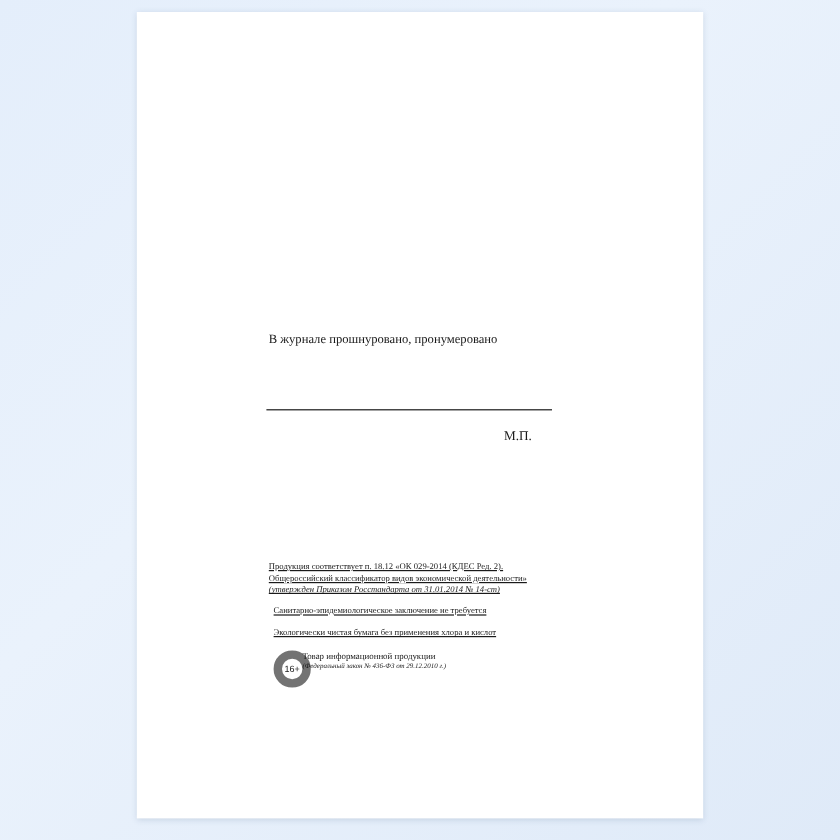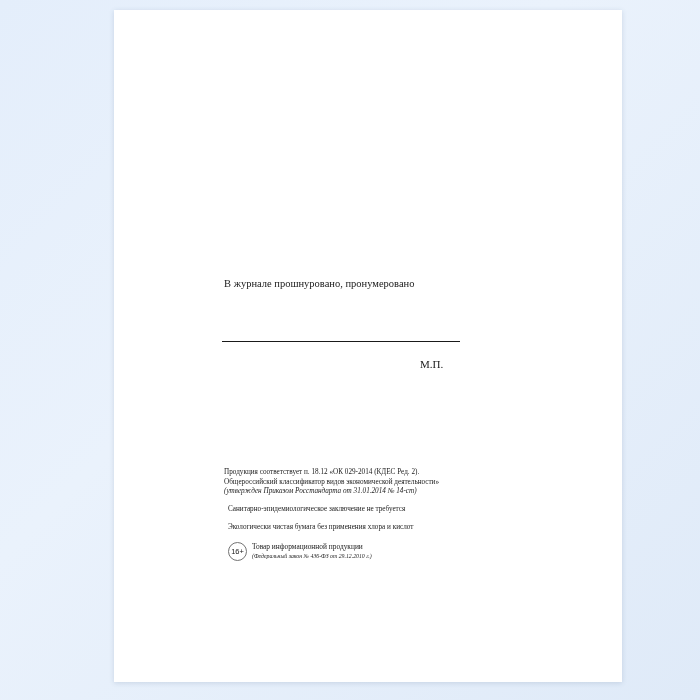--- a/index.html
+++ b/index.html
@@ -16,21 +16,21 @@
   .canvas {
     position: relative;
     width: 700px;
     height: 700px;
     background: linear-gradient(135deg, #e4eefb 0%, #eaf2fc 40%, #dfeaf8 100%);
   }
   .page {
     position: absolute;
     left: 114px;
     top: 10px;
-    width: 508px;
+    width: 472px;
     height: 672px;
     background: #ffffff;
     box-shadow: 0 1px 5px rgba(60, 90, 130, 0.18);
   }
   .block-main {
     position: absolute;
     left: 110px;
     top: 267px;
     width: 280px;
     font-size: 10.5px;
@@ -60,20 +60,21 @@
     font-size: 11px;
     color: #1a1a1a;
     margin-left: 16px;
   }
   .footer {
     position: absolute;
     left: 110px;
     top: 458px;
     width: 300px;
     color: #1a1a1a;
+    text-decoration: underline;
   }
   .f-p {
     font-size: 7.2px;
     line-height: 9.6px;
     margin: 0 0 8px 0;
   }
   .f-line-ital {
     font-style: italic;
     text-align: right;
   }
@@ -86,21 +87,21 @@
     position: relative;
     margin-top: 6px;
     height: 22px;
   }
   .age-badge {
     position: absolute;
     left: 4px;
     top: 0px;
     width: 17px;
     height: 17px;
-    border: 1px solid #737373;
+    border: 7px solid #737373;
     border-radius: 50%;
     font-size: 7.5px;
     line-height: 17px;
     text-align: center;
     font-family: "Liberation Sans", sans-serif;
   }
   .age-text {
     position: absolute;
     left: 28px;
     top: 0px;

